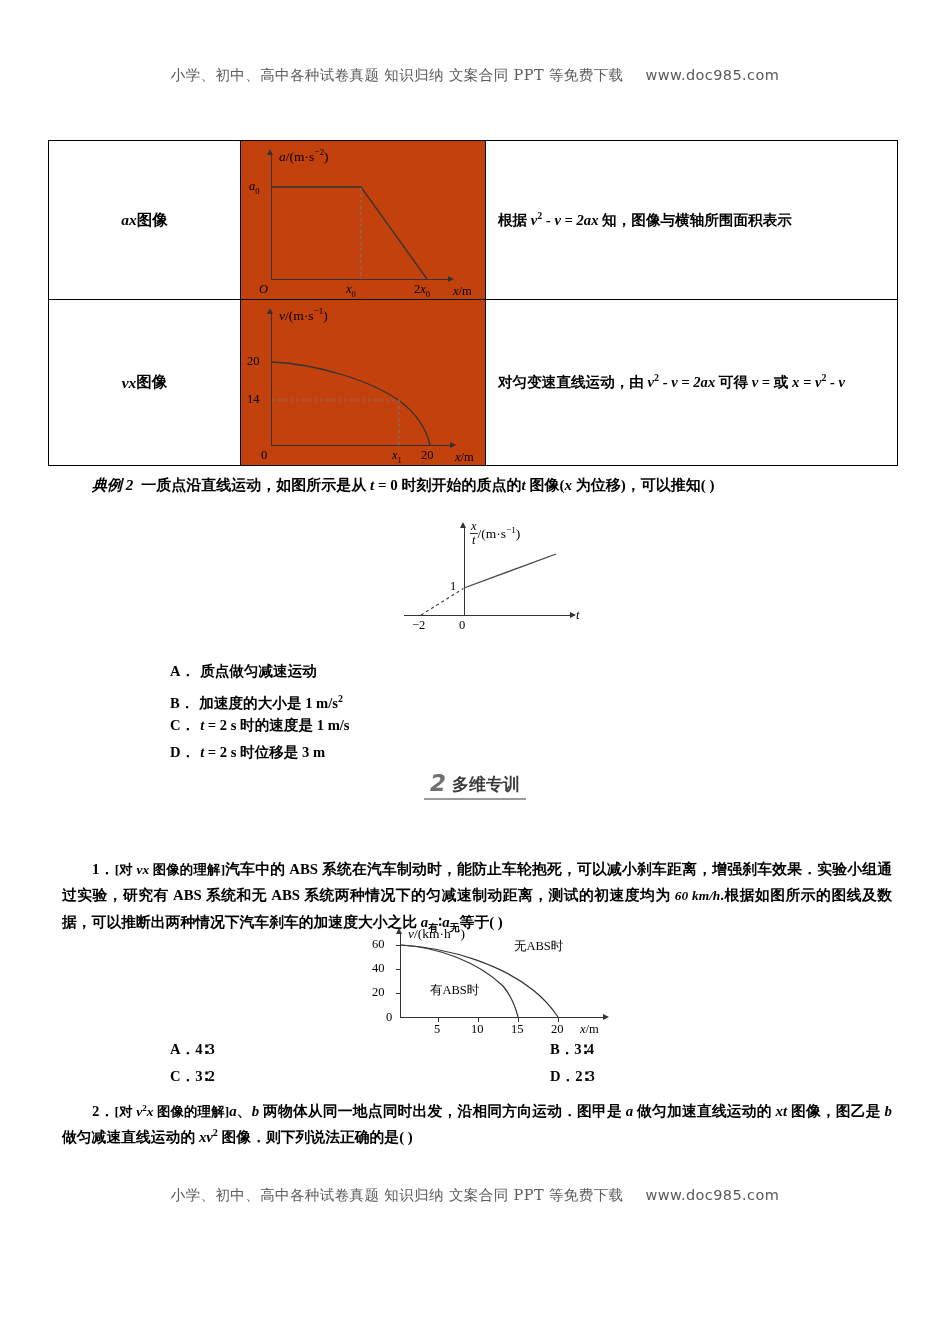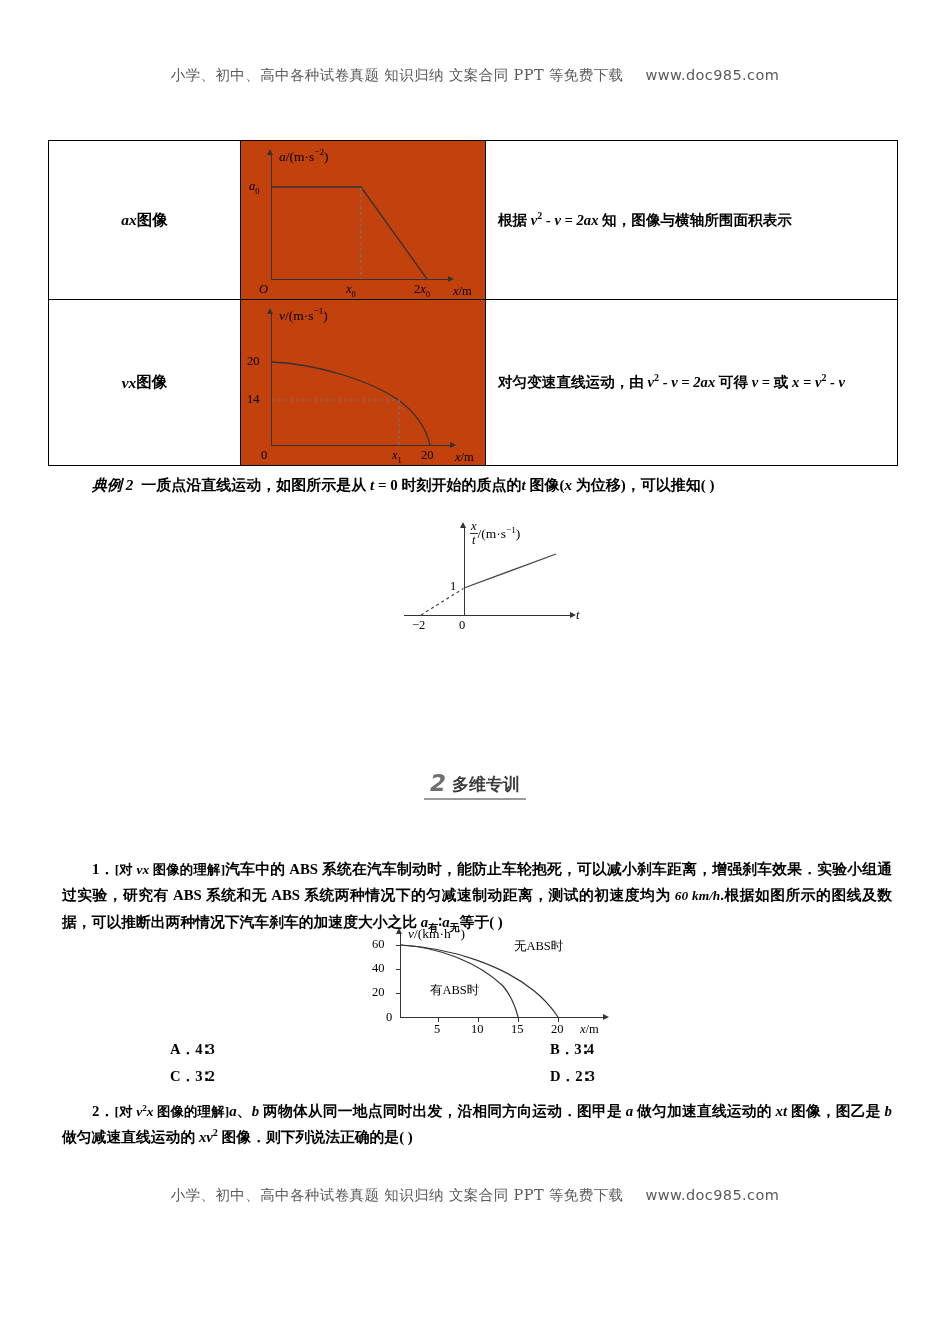--- a/index.html
+++ b/index.html
@@ -314,20 +314,26 @@
 
     <div class="glab big" style="left:70px;top:-2px;">
       <span class="frac"><span class="n it">x</span><span class="d it">t</span></span>/(m·s<sup class="s">−1</sup>)
     </div>
     <div class="glab" style="left:50px;top:57px;">1</div>
     <div class="glab" style="left:12px;top:96px;">−2</div>
     <div class="glab" style="left:59px;top:96px;">0</div>
     <div class="glab" style="left:176px;top:86px;"><span class="it">t</span></div>
   </div>
 
+  <div class="opts" style="top:658px;">
+    <div class="opt"><span class="lt">A．</span>质点做匀减速运动</div>
+    <div class="opt"><span class="lt">B．</span>加速度的大小是 1 m/s<sup class="s">2</sup></div>
+    <div class="opt"><span class="lt">C．</span><span class="it">t</span> = 2 s 时的速度是 1 m/s</div>
+    <div class="opt"><span class="lt">D．</span><span class="it">t</span> = 2 s 时位移是 3 m</div>
+  </div>
 
   <div class="banner">
     <span class="inner">
       <span class="num">2</span><span class="txt">多维专训</span>
     </span>
   </div>
 
   <div class="prob" style="top:812px;margin-top:44px;">
     <span>1．</span><span class="sm">[对 <span class="it">vx</span> 图像的理解]</span><span>汽车中的 ABS 系统在汽车制动时，能防止车轮抱死，可以减小刹车距离，增强刹车效果．实验小组通过实验，研究有 ABS 系统和无 ABS 系统两种情况下的匀减速制动距离，测试的初速度均为 <span class="sm it">60 km/h</span>.根据如图所示的图线及数据，可以推断出两种情况下汽车刹车的加速度大小之比 <span class="it">a</span><sub class="s">有</sub>∶<span class="it">a</span><sub class="s">无</sub>等于(      )</span>
   </div>

